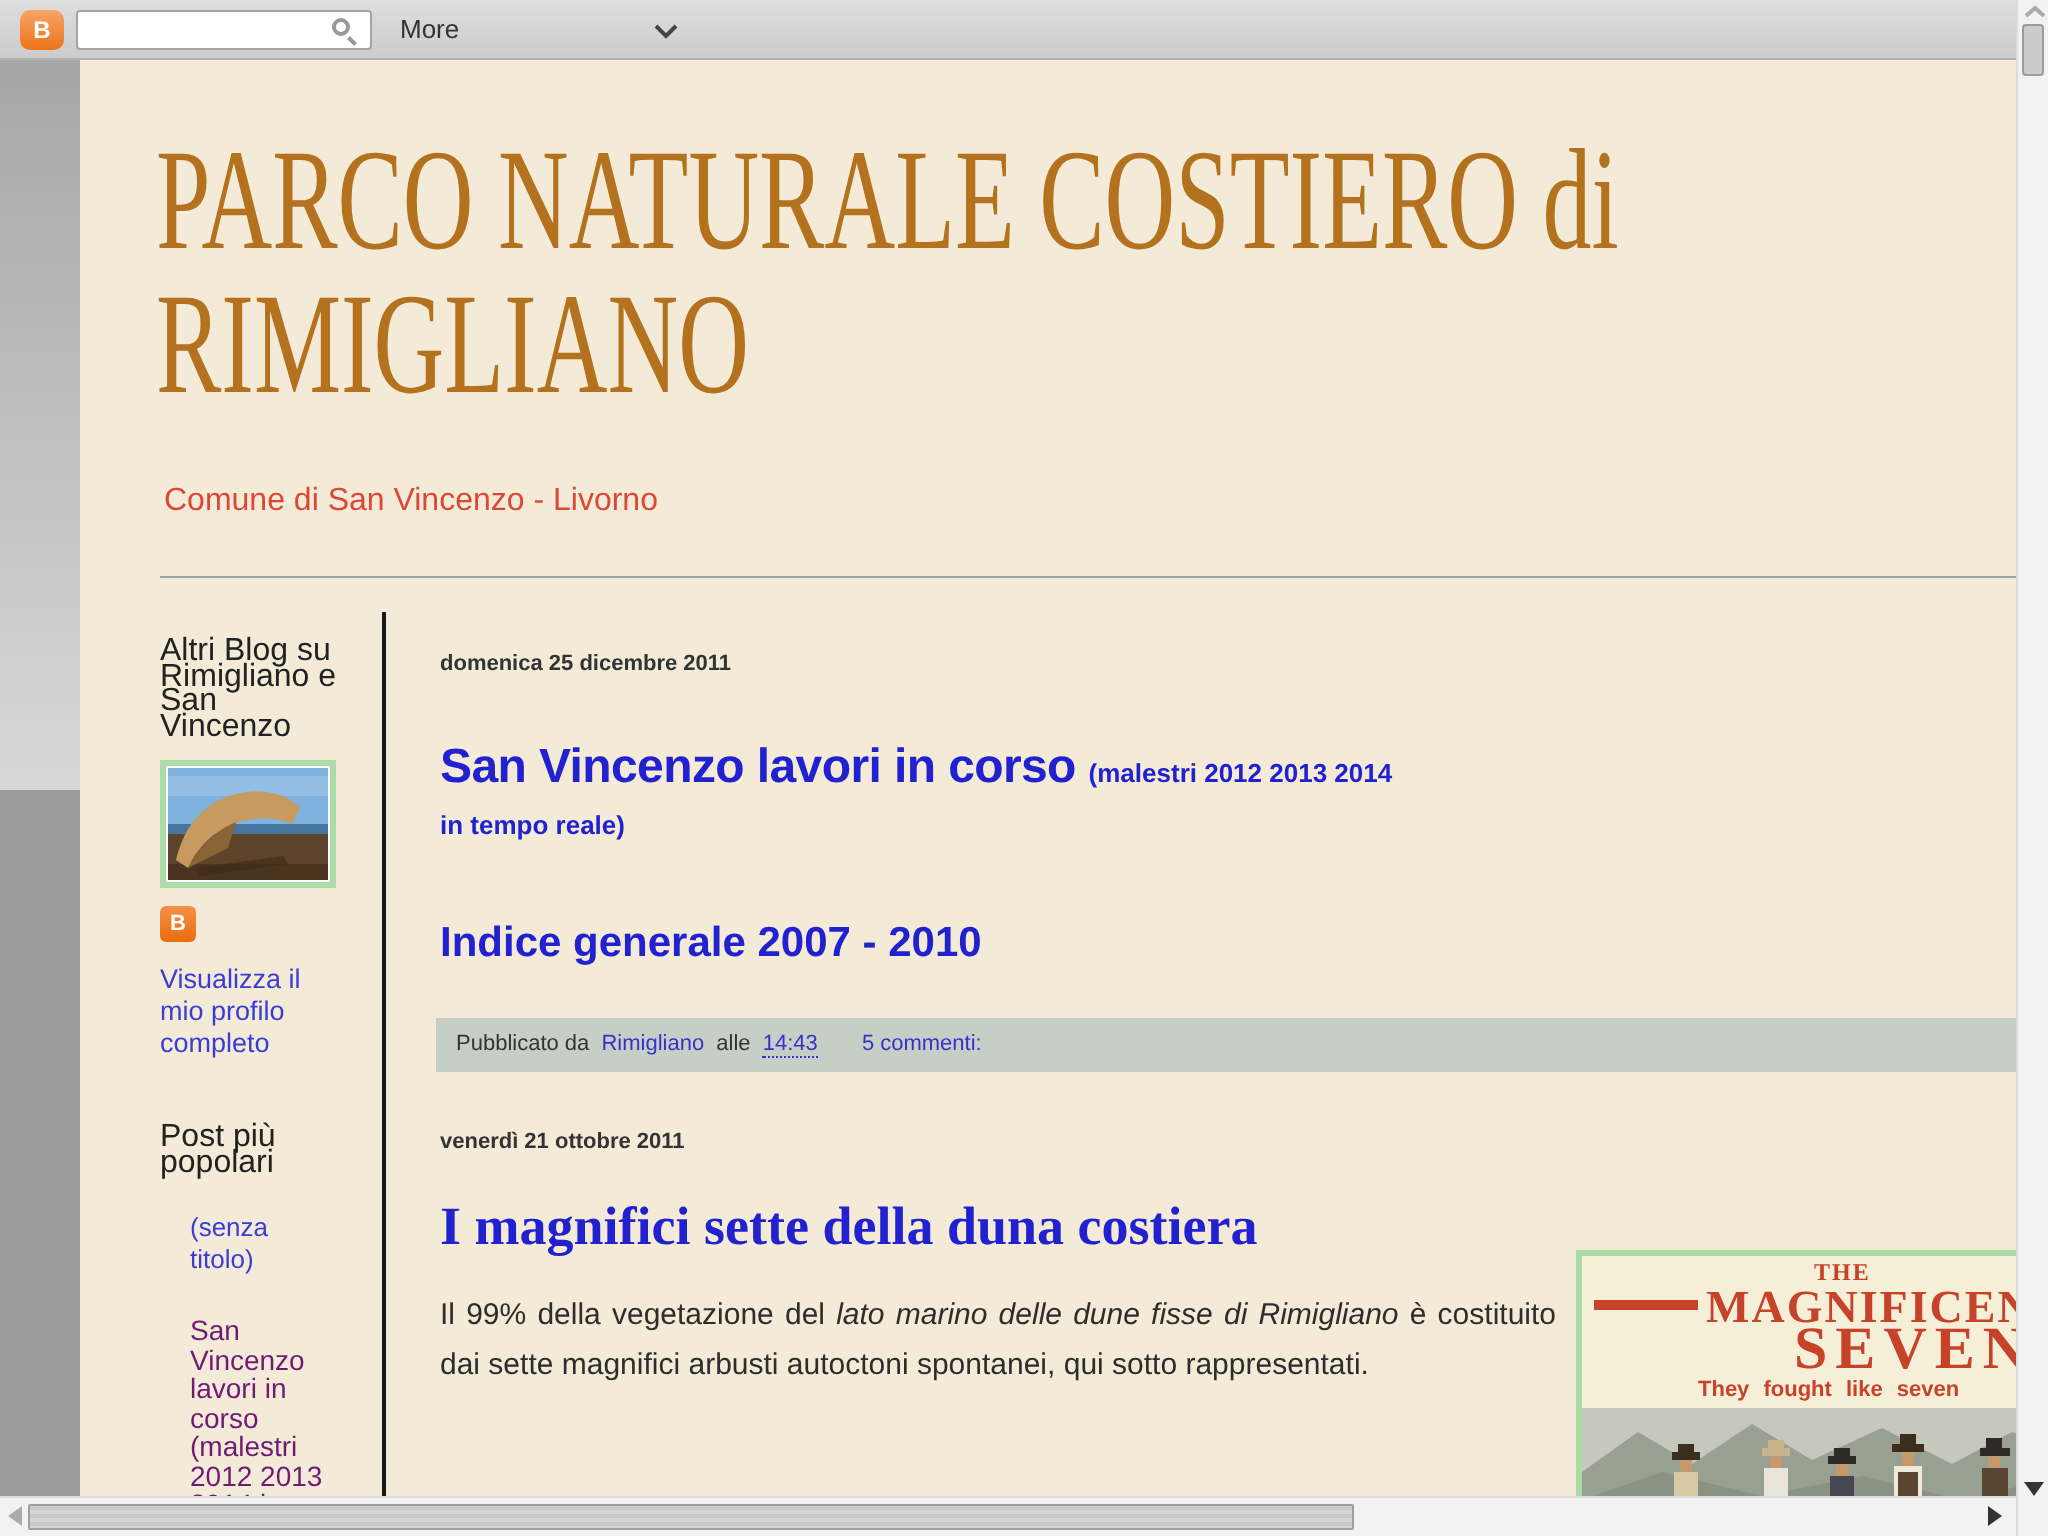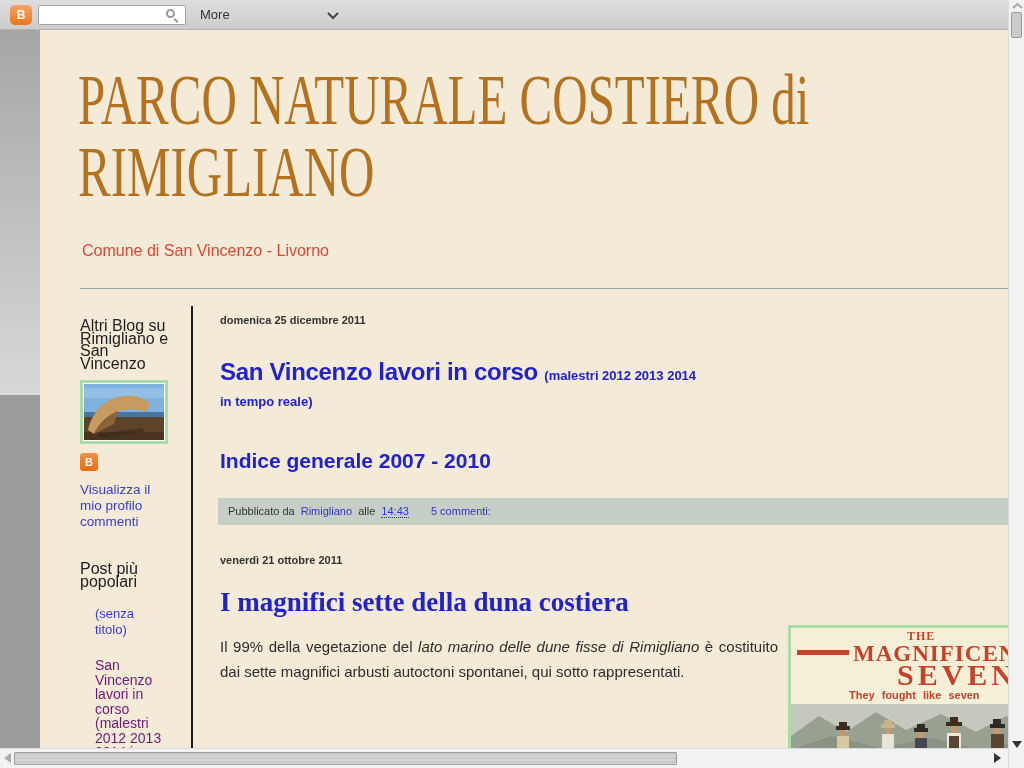--- a/index.html
+++ b/index.html
@@ -47,21 +47,21 @@
     background:linear-gradient(to bottom,#f69048,#ea6c0e); color:#fff; font-weight:bold;
     font-size:11px; text-align:center; line-height:18px; }
   .sb-link { display:block; margin-top:11px; width:86px; font-size:13.5px; line-height:16px;
     color:#3b3bd5; text-decoration:none; }
   #popular-heading { margin-top:33px; width:72px; }
   .pop-item { margin-top:18px; padding-left:15px; }
   .pop-link { display:block; width:62px; font-size:13px; line-height:16px; color:#3b3bd5; text-decoration:none; }
   .pop-desc { margin-top:20px; width:76px; font-size:14px; line-height:14.5px; color:#701a75; }
 
   
-  #main { position:absolute; left:180px; top:284px; width:790px; }
+  #main { position:absolute; left:180px; top:296px; width:790px; }
   .post-date { font-size:11px; font-weight:bold; color:#333; }
   #post1-title { margin-top:31px; width:560px; line-height:30px; }
   #post1-title .big { font-size:24px; font-weight:bold; color:#2121cf; letter-spacing:-0.3px; }
   #post1-title .small, .title-suffix2 { font-size:13px; font-weight:bold; color:#2121cf; }
   .title-suffix2 { display:block; line-height:22px; }
   #post1-heading2 { margin-top:36px; font-size:21px; line-height:24px; font-weight:bold; color:#2121cf; }
   #post-footer-bar { margin-top:25px; margin-left:-2px; width:790px; height:27px;
     background:#c6cfc6; font-size:11px; line-height:27px; padding-left:10px; color:#333; }
   #post-footer-bar .lbl { margin-right:3px; }
   .bar-link { color:#3333cc; text-decoration:none; margin-right:3px; }
@@ -137,21 +137,21 @@
         <rect y="33" width="80" height="23" fill="#5e432b"></rect>
         <rect y="48" width="80" height="8" fill="#4a3420"></rect>
         <path d="M4,46 C8,28 20,14 40,12 C52,11 60,14 66,20 L62,28 C48,22 30,26 20,36 C14,42 12,46 10,50 Z" fill="#c79a60"></path>
         <path d="M10,50 C14,42 22,32 34,27 L30,40 Z" fill="#8a6436"></path>
         <path d="M14,50 L58,44 L60,48 L16,54 Z" fill="#3a2a18" opacity="0.6"></path>
       </svg>
     </div>
 
     <div id="sb-blogger-icon">B</div>
 
-    <a class="sb-link" href="#">Visualizza il mio profilo commenti</a>
+    <a class="sb-link" href="#">Visualizza il mio profilo completo</a>
 
     <div class="sb-heading" id="popular-heading">Post più popolari</div>
 
     <div class="pop-item">
       <a class="pop-link" href="#">(senza titolo)</a>
       <div class="pop-desc">San Vincenzo lavori in corso (malestri 2012 2013 2014 in tempo reale)</div>
     </div>
   </div>
 
   <div id="main">

